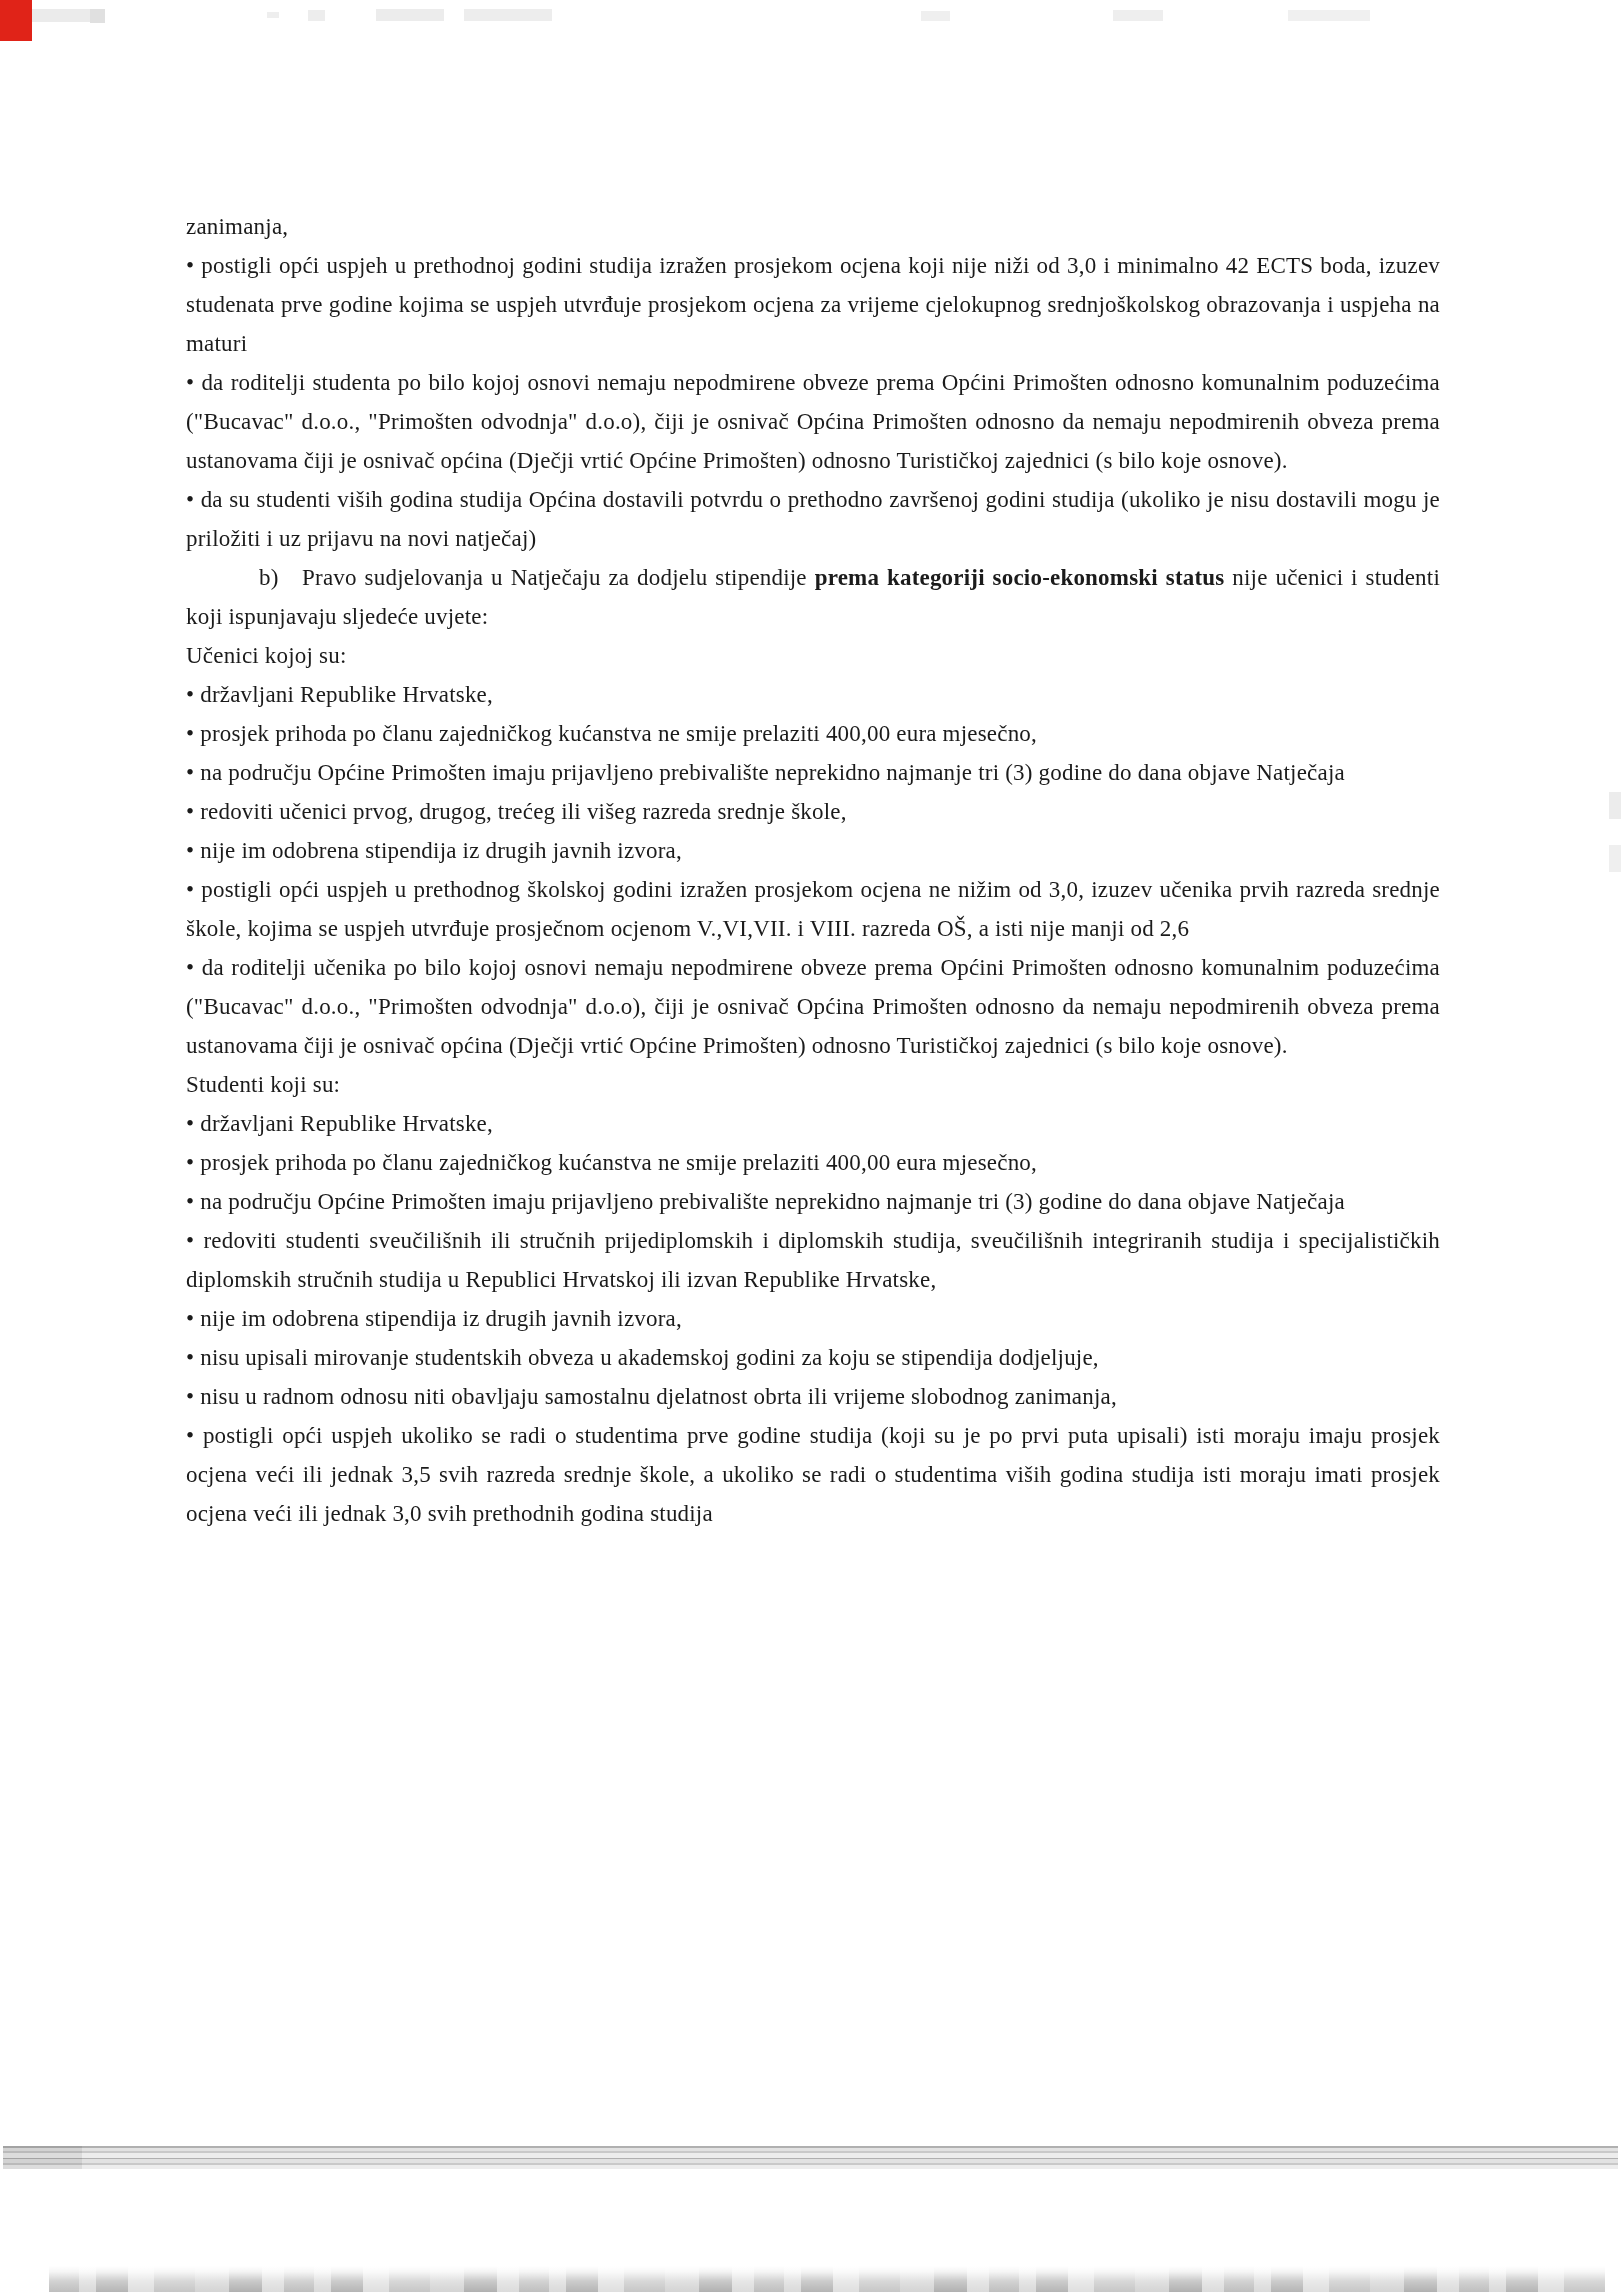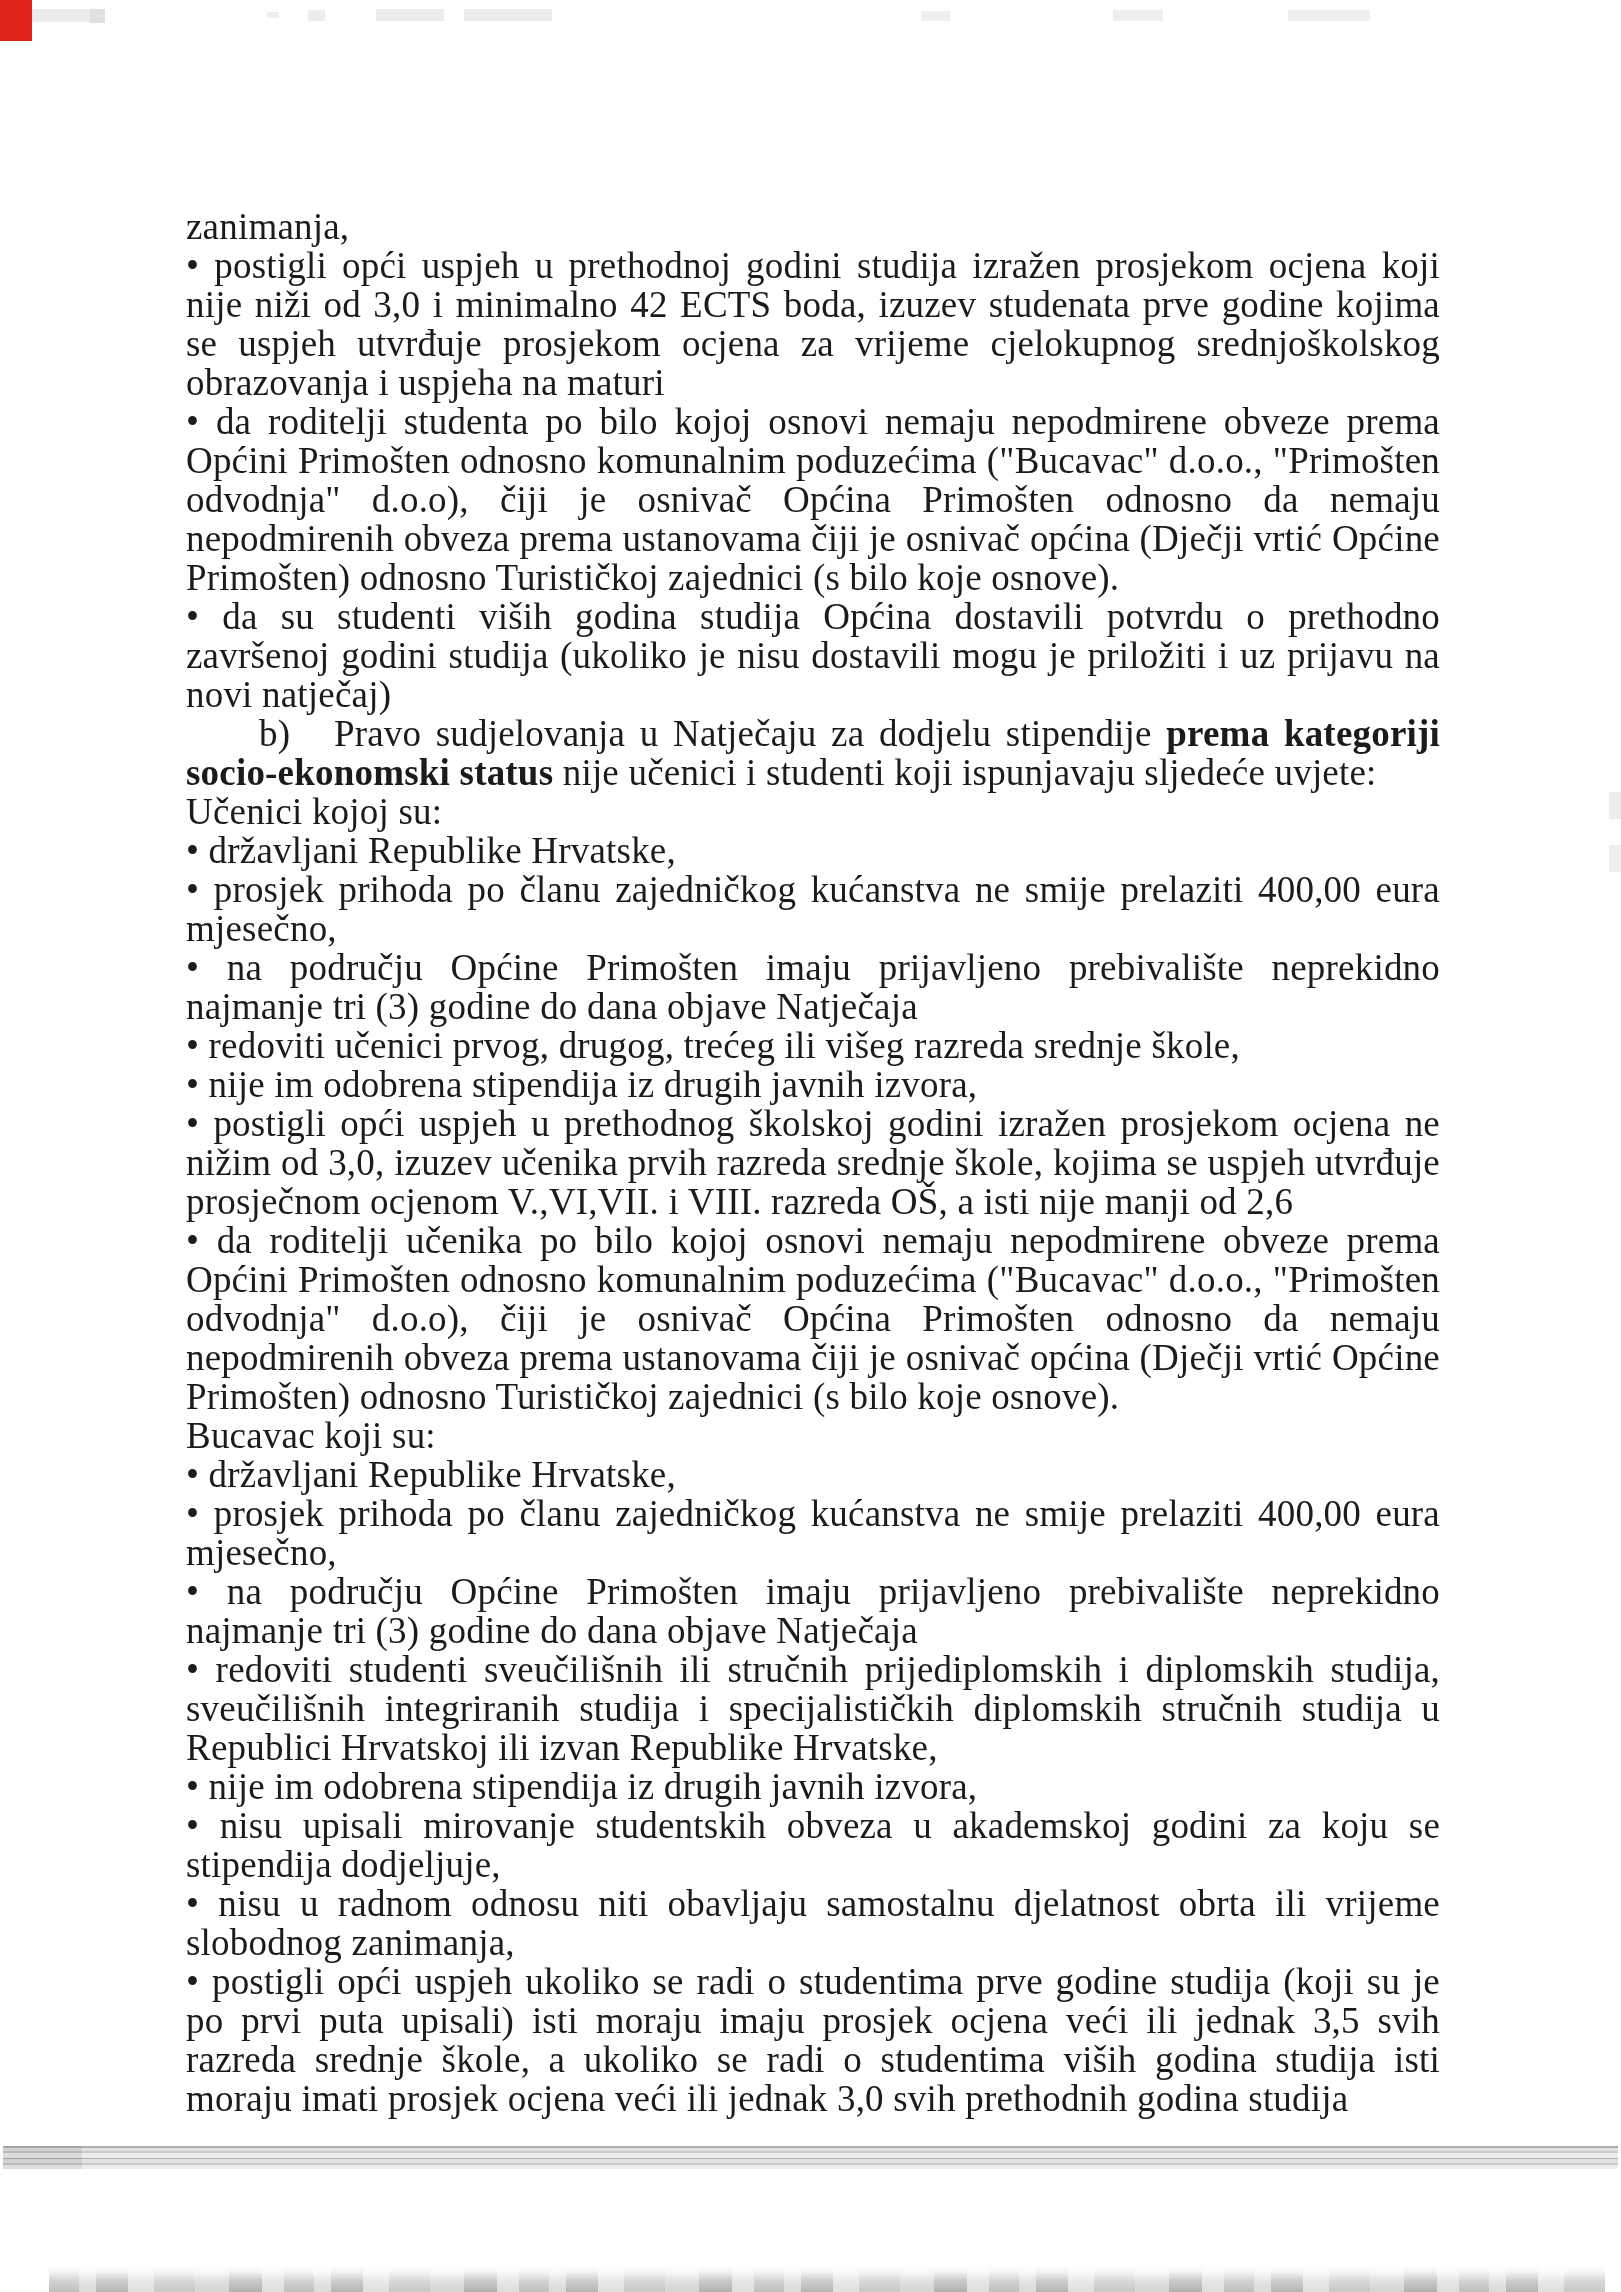--- a/index.html
+++ b/index.html
@@ -8,21 +8,21 @@
     font-family:"Liberation Serif","DejaVu Serif",serif;
     color:#1b1b1b;overflow:hidden;
   }
   
   .corner-mark{position:absolute;left:0;top:0;width:32px;height:41px;background:#e02318;}
   .smudge{position:absolute;background:#ebebeb;}
   .edge-tab{position:absolute;right:0;width:11.6px;background:#ececec;}
   
   .doc{
     position:absolute;left:186px;top:207px;width:1254px;
-    font-size:37px;line-height:39px;text-align:justify;
+    font-size:23px;line-height:39px;text-align:justify;
     letter-spacing:0.2px;
   }
   .doc p{margin:0;padding:0;}
   .gap{margin-top:32px;}
   .b-par{text-indent:73px;}
   .bold{font-weight:bold;}
   
   .sep-band{
     position:absolute;left:2.7px;right:2.7px;top:2146px;height:23px;
     background:repeating-linear-gradient(180deg,
@@ -69,21 +69,21 @@
 
   <p class="gap">Učenici kojoj su:</p>
   <p>• državljani Republike Hrvatske,</p>
   <p>• prosjek prihoda po članu zajedničkog kućanstva ne smije prelaziti 400,00 eura mjesečno,</p>
   <p>• na području Općine Primošten imaju prijavljeno prebivalište neprekidno najmanje tri (3) godine do dana objave Natječaja</p>
   <p>• redoviti učenici prvog, drugog, trećeg ili višeg razreda srednje škole,</p>
   <p>• nije im odobrena stipendija iz drugih javnih izvora,</p>
   <p>• postigli opći uspjeh u prethodnog školskoj godini izražen prosjekom ocjena ne nižim od 3,0, izuzev učenika prvih razreda srednje škole, kojima se uspjeh utvrđuje prosječnom ocjenom V.,VI,VII. i VIII. razreda OŠ, a isti nije manji od 2,6</p>
   <p>• da roditelji učenika po bilo kojoj osnovi nemaju nepodmirene obveze prema Općini Primošten odnosno komunalnim poduzećima ("Bucavac" d.o.o., "Primošten odvodnja" d.o.o), čiji je osnivač Općina Primošten odnosno da nemaju nepodmirenih obveza prema ustanovama čiji je osnivač općina (Dječji vrtić Općine Primošten) odnosno Turističkoj zajednici (s bilo koje osnove).</p>
 
-  <p class="gap">Bucavac koji su:</p>
+  <p class="gap">Studenti koji su:</p>
   <p>• državljani Republike Hrvatske,</p>
   <p>• prosjek prihoda po članu zajedničkog kućanstva ne smije prelaziti 400,00 eura mjesečno,</p>
   <p>• na području Općine Primošten imaju prijavljeno prebivalište neprekidno najmanje tri (3) godine do dana objave Natječaja</p>
   <p>• redoviti studenti sveučilišnih ili stručnih prijediplomskih i diplomskih studija, sveučilišnih integriranih studija i specijalističkih diplomskih stručnih studija u Republici Hrvatskoj ili izvan Republike Hrvatske,</p>
   <p>• nije im odobrena stipendija iz drugih javnih izvora,</p>
   <p>• nisu upisali mirovanje studentskih obveza u akademskoj godini za koju se stipendija dodjeljuje,</p>
   <p>• nisu u radnom odnosu niti obavljaju samostalnu djelatnost obrta ili vrijeme slobodnog zanimanja,</p>
   <p>• postigli opći uspjeh ukoliko se radi o studentima prve godine studija (koji su je po prvi puta upisali) isti moraju imaju prosjek ocjena veći ili jednak 3,5 svih razreda srednje škole, a ukoliko se radi o studentima viših godina studija isti moraju imati prosjek ocjena veći ili jednak 3,0 svih prethodnih godina studija</p>
 </div>
 

